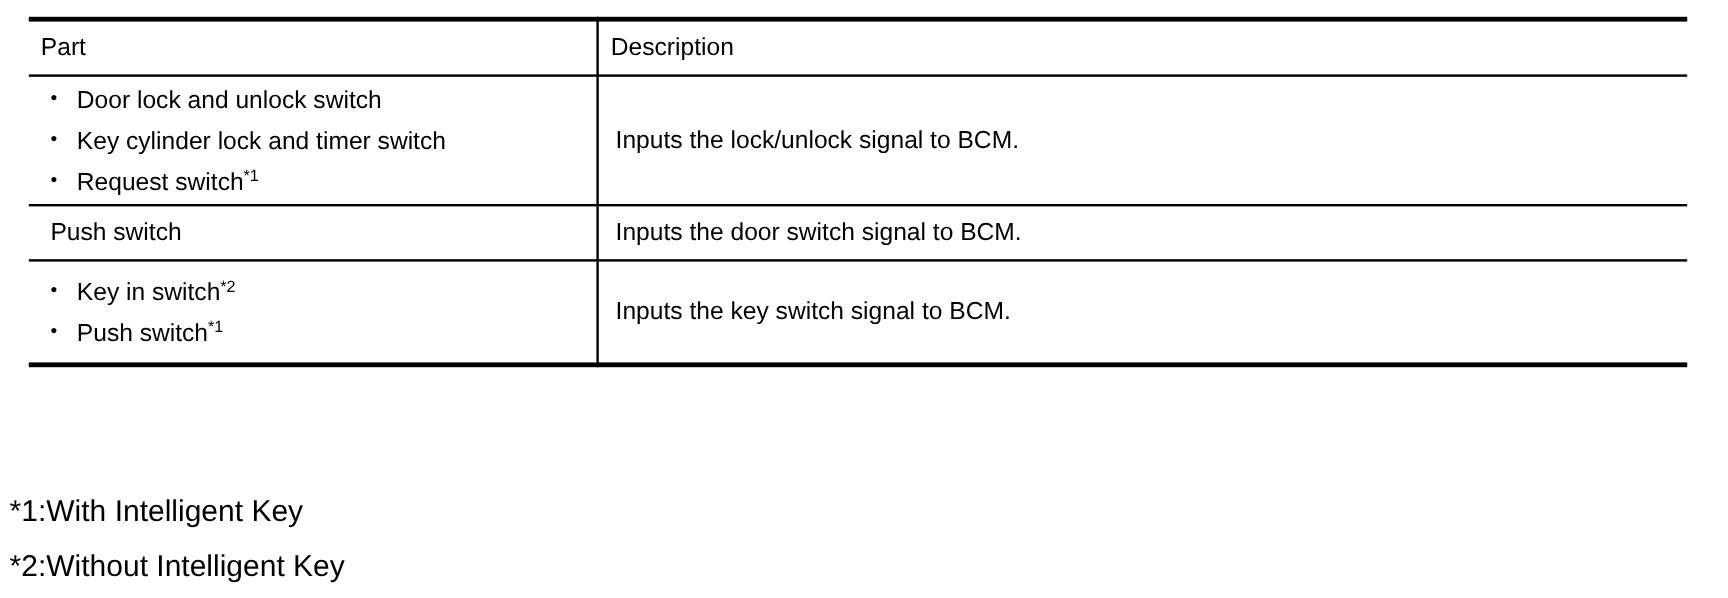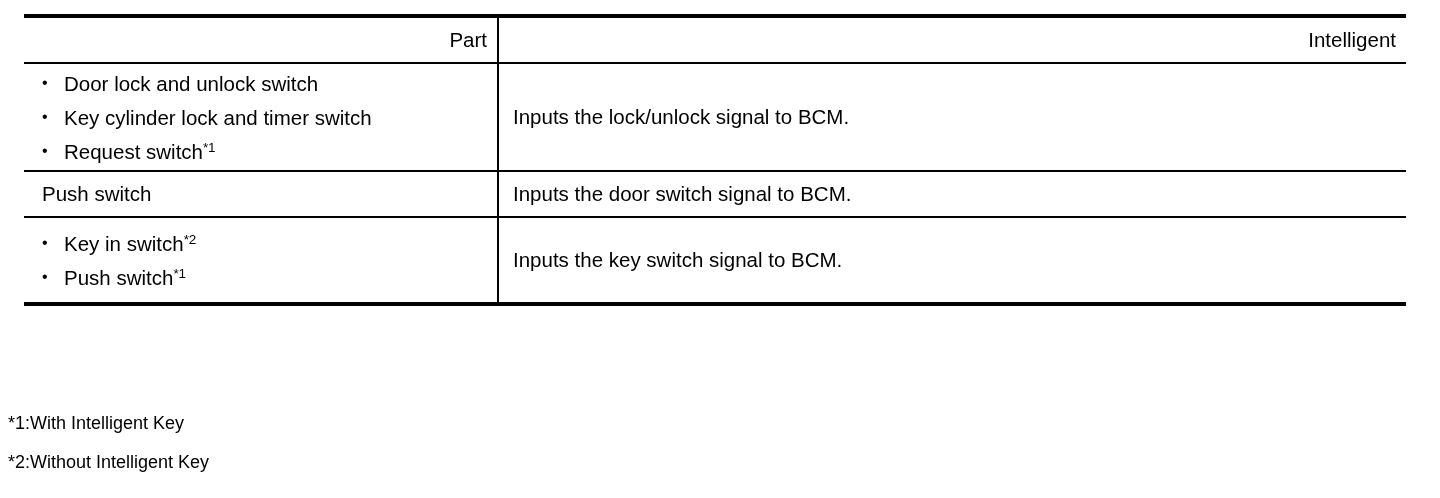--- a/index.html
+++ b/index.html
@@ -50,21 +50,21 @@
 
   
   .spec-table th.col-part,
   .spec-table td.col-part {
     border-right: 2px solid #000;
   }
 
   
   .spec-table thead th {
     border-top: none;
-    text-align: right;
+    text-align: left;
     height: 44px;
     padding: 0 10px;
   }
 
   
   .spec-table td.col-part {
     padding: 0 10px 0 18px;
   }
   .spec-table td.col-desc {
     padding: 0 14px 0 14px;
@@ -115,21 +115,21 @@
   }
 
   
   .footnotes {
     position: absolute;
     left: 8px;
     top: 414px;
     width: 600px;
   }
   .footnotes .fn-line {
-    font-size: 18px;
+    font-size: 25px;
     line-height: 1.0;
     margin-bottom: 21px;
     white-space: nowrap;
   }
   .footnotes .fn-line:last-child {
     margin-bottom: 0;
   }
 </style>
 </head>
 <body>
@@ -138,21 +138,21 @@
 
   <table class="spec-table">
     <colgroup>
       <col class="c-part">
       <col class="c-desc">
     </colgroup>
 
     <thead>
       <tr>
         <th class="col-part">Part</th>
-        <th class="col-desc">Intelligent</th>
+        <th class="col-desc">Description</th>
       </tr>
     </thead>
 
     <tbody>
 
 
 
       <tr class="row-locksw">
         <td class="col-part">
           <ul class="bullets">

